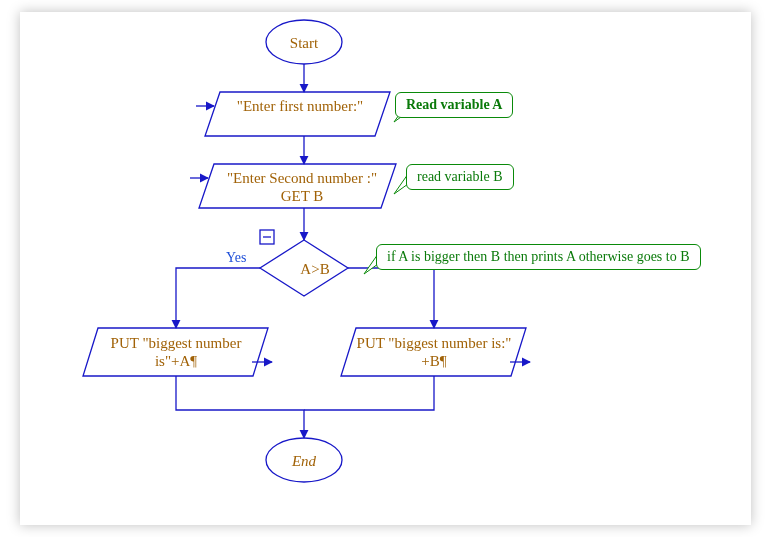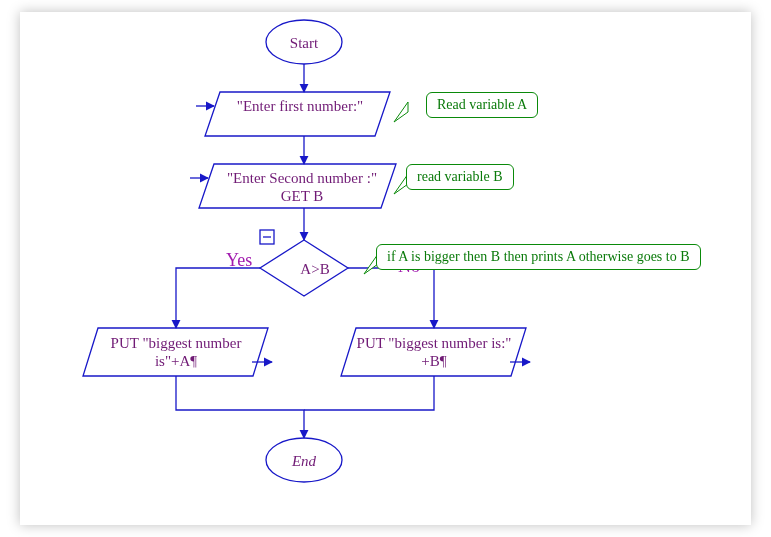--- a/index.html
+++ b/index.html
@@ -16,28 +16,28 @@
     top: 12px;
     width: 731px;
     height: 513px;
     background: #fff;
     box-shadow: 0 0 12px rgba(0,0,0,0.25);
   }
   svg { position: absolute; left: 0; top: 0; }
   .label {
     position: absolute;
     font-size: 15px;
-    color: #701a75;
+    color: #a16207;
     text-align: center;
     line-height: 1.2;
   }
   .edge-label {
     position: absolute;
-    font-size: 18px;
-    color: #a21caf;
+    font-size: 14px;
+    color: #1d4ed8;
   }
   .callout {
     position: absolute;
     border: 1px solid #0a8a0a;
     border-radius: 6px;
     color: #0a7a0a;
     font-size: 14px;
     padding: 4px 10px;
     background: #fff;
     white-space: nowrap;
@@ -109,17 +109,17 @@
 <div class="label" style="left:74px; top:340px; width:164px;">is"+A¶</div>
 
 <div class="label" style="left:332px; top:322px; width:164px;">PUT "biggest number is:"</div>
 <div class="label" style="left:332px; top:340px; width:164px;">+B¶</div>
 
 <div class="label" style="left:264px; top:440px; width:40px;font-style:italic;">End</div>
 
 <div class="edge-label" style="left:206px; top:238px;">Yes</div>
 <div class="edge-label" style="left:334px; top:244px;margin-left:44px;">No</div>
 
-<div class="callout" style="left:406px; top:80px;">Read variable A</div>
+<div class="callout" style="left:375px; top:80px;font-weight:bold;">Read variable A</div>
 <div class="callout" style="left:386px; top:152px;">read variable B</div>
 <div class="callout" style="left:356px; top:232px;">if A is bigger then B then prints A otherwise goes to B</div>
 
 </div>
 
 </body></html>

